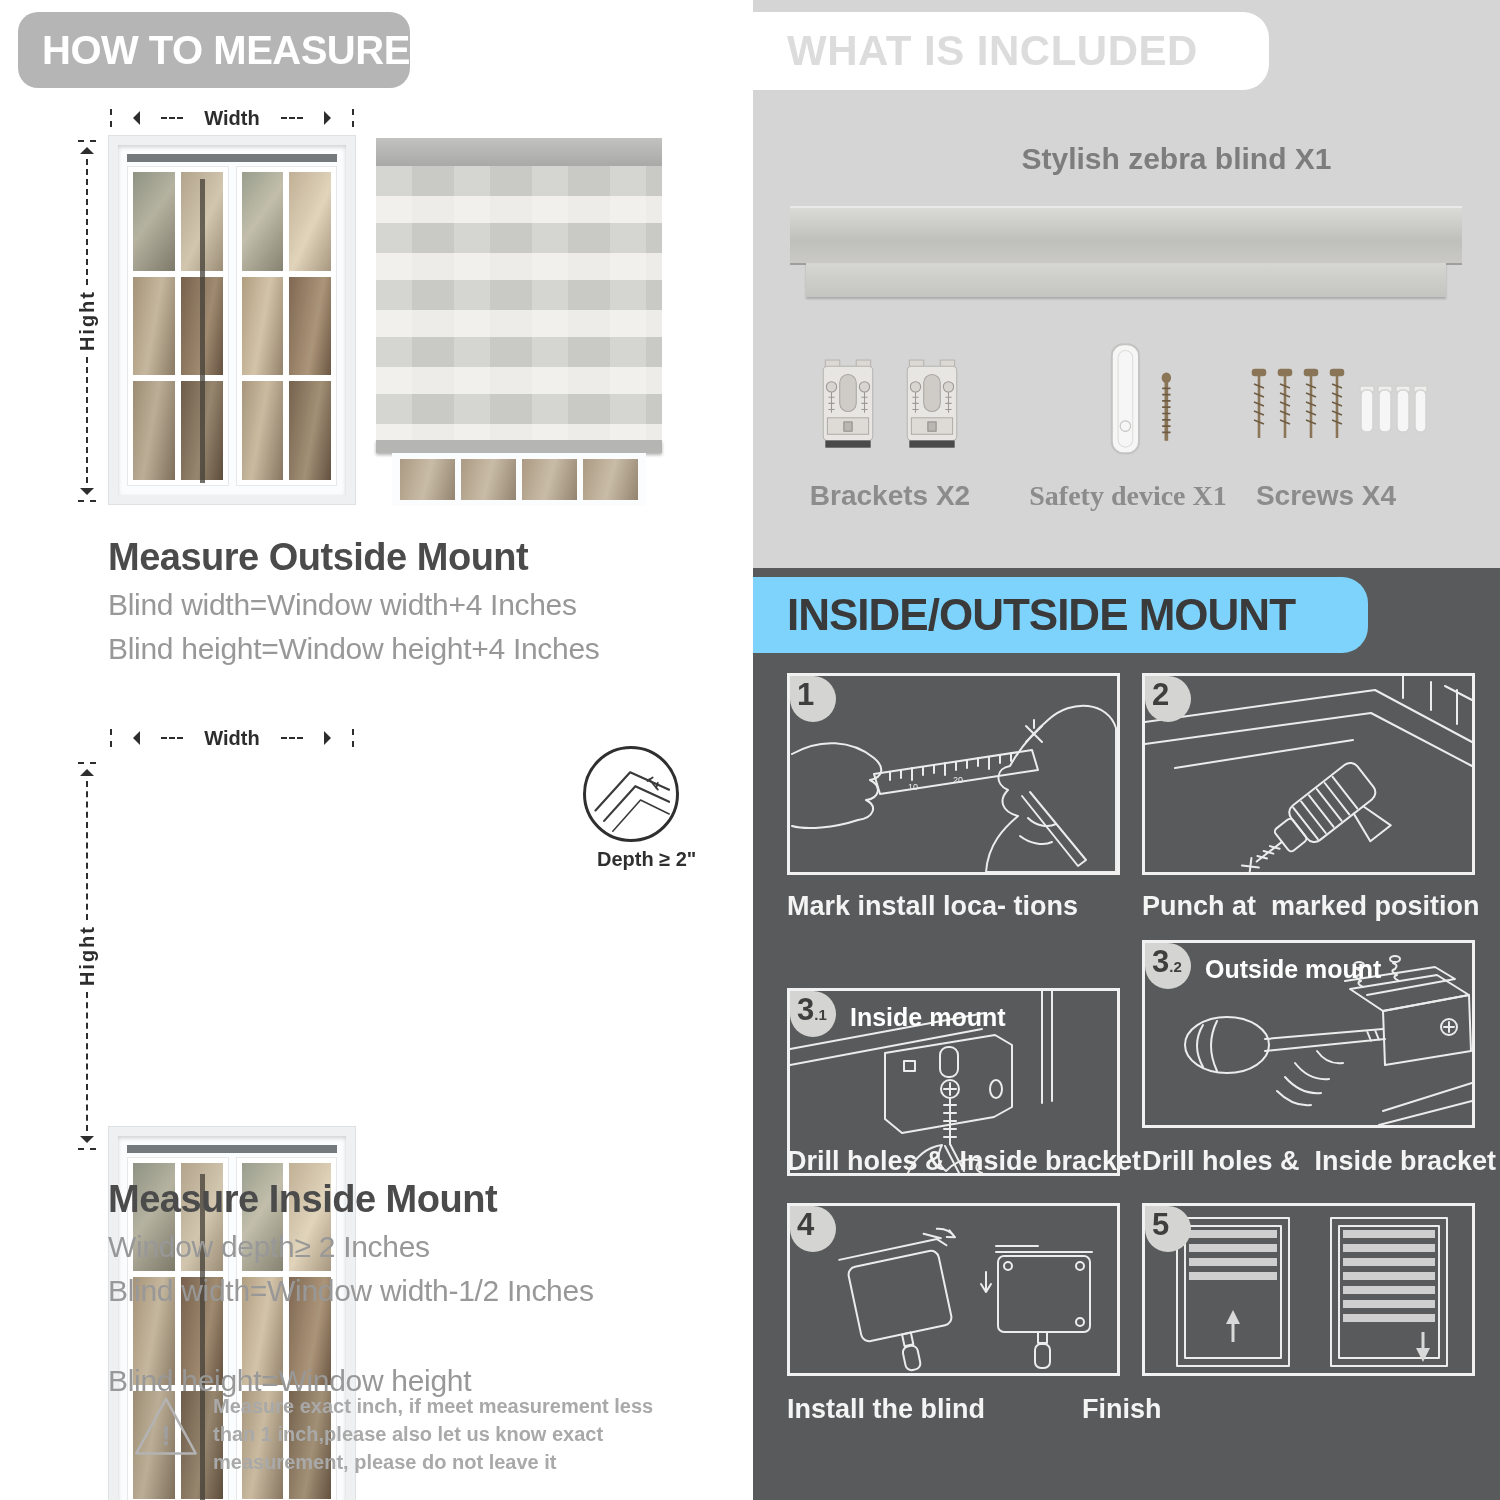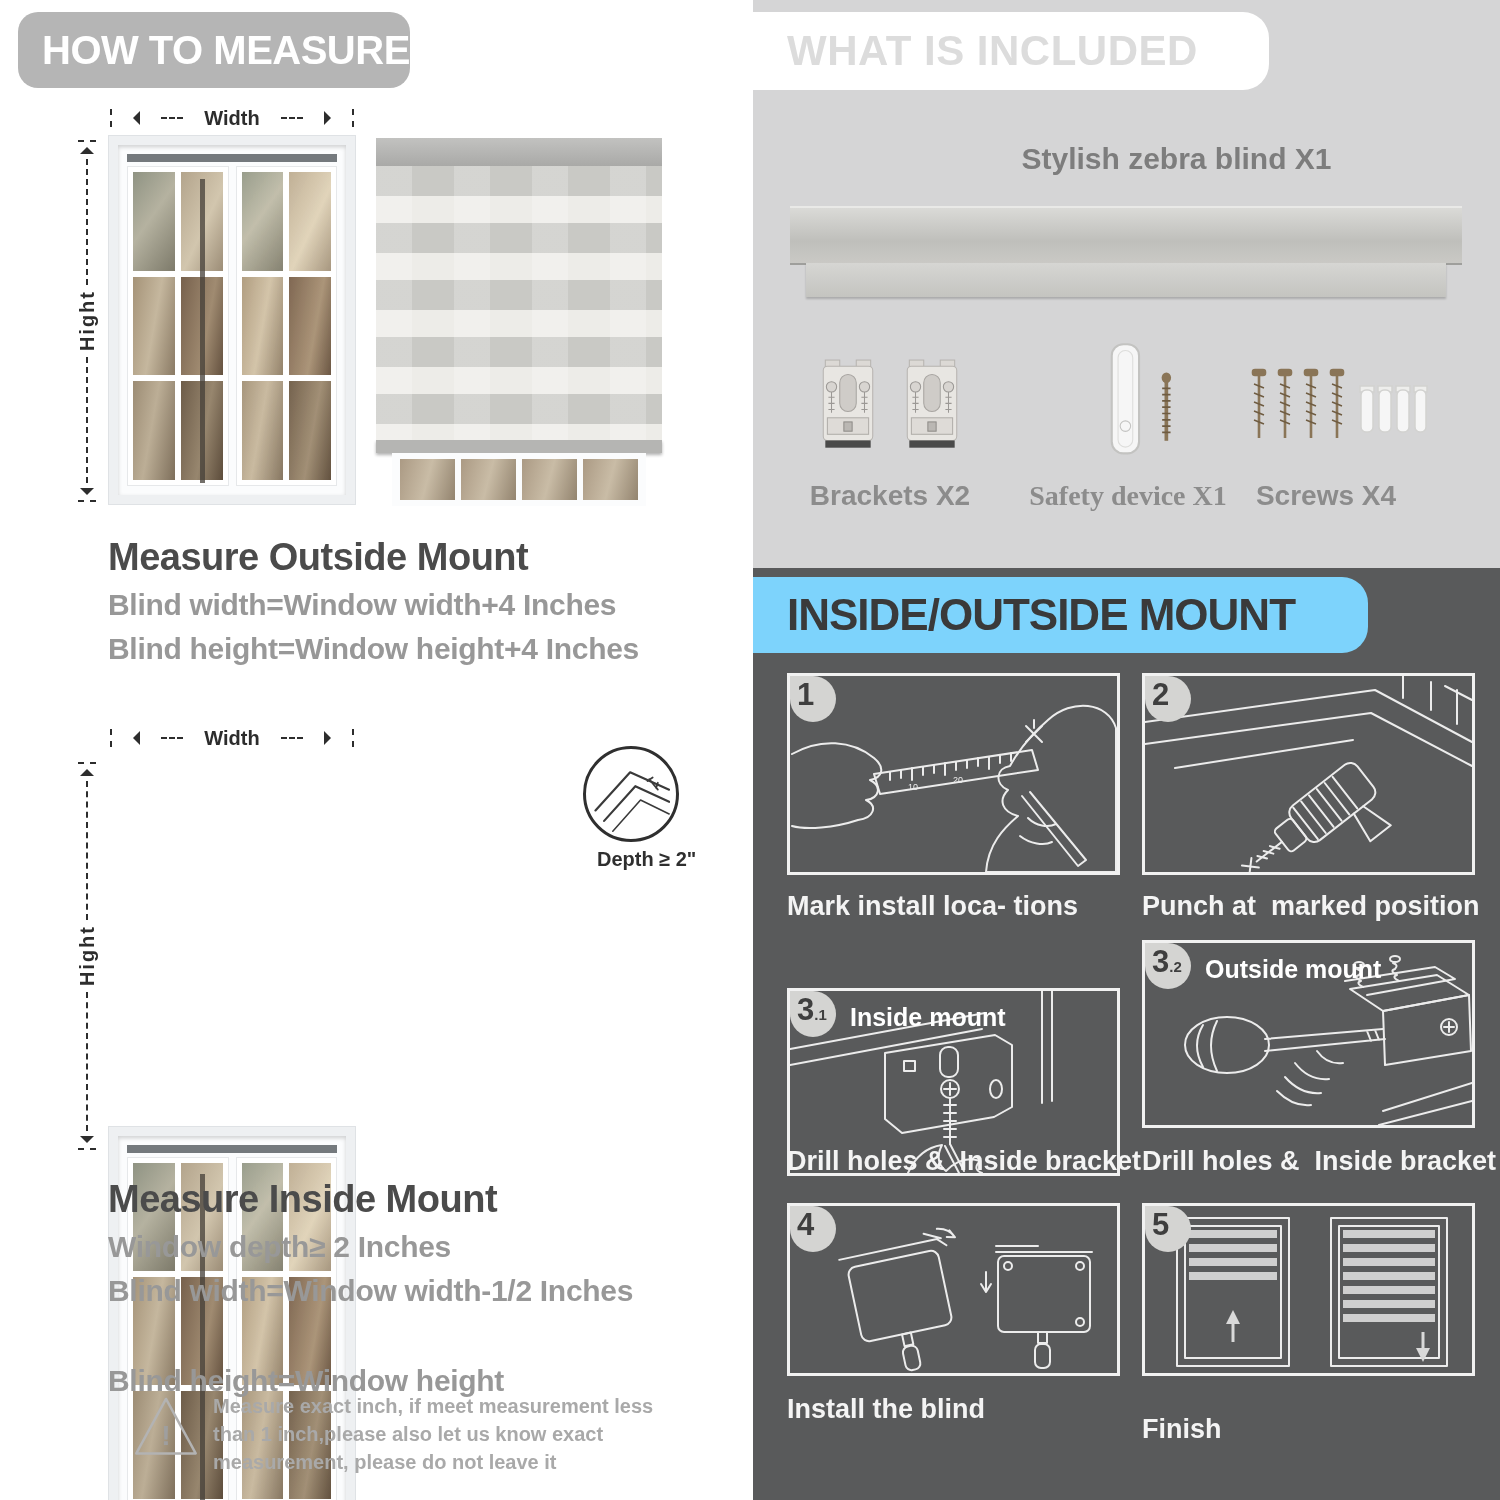--- a/index.html
+++ b/index.html
@@ -3,21 +3,21 @@
 <meta charset="utf-8">
 <style>
   html,body{margin:0;padding:0;width:1500px;height:1500px;background:#fff;
     font-family:"Liberation Sans",sans-serif;overflow:hidden;position:relative;}
   .abs{position:absolute;box-sizing:border-box;}
 
   
   .pill-header{background:#b5b5b5;border-radius:20px;color:#fff;font-weight:bold;
     font-size:40px;line-height:76px;padding-left:24px;letter-spacing:-.5px;}
   .h2{font-size:38px;font-weight:bold;color:#4b4b4b;letter-spacing:-.5px;}
-  .pg{font-size:30px;font-weight:bold;color:#989898;letter-spacing:-.3px;}
+  .pg{font-size:30px;font-weight:normal;color:#989898;letter-spacing:-.3px;}
   .warn-text{font-size:20px;font-weight:bold;color:#a9a9a9;line-height:1.4;}
 
   
   .win{background:#eef0f2;padding:10px;box-shadow:inset 0 0 0 1px #dfe2e5;}
   .casing{background:#fbfcfd;height:100%;padding:9px;box-sizing:border-box;
     display:flex;flex-direction:column;box-shadow:inset 0 2px 4px rgba(0,0,0,.18);}
   .lintel{height:8px;background:#74797d;margin-bottom:4px;flex:none;}
   .sashes{flex:1;display:flex;gap:7px;min-height:0;}
   .sash{flex:1;display:grid;grid-template-columns:1fr 1fr;grid-template-rows:1fr 1fr 1fr;
     gap:6px;background:#fff;padding:5px;border:1px solid #e6e8ea;}
@@ -434,13 +434,13 @@
       <rect x="198" y="52" width="92" height="8"></rect>
         <rect x="198" y="66" width="92" height="8"></rect>
       <rect x="198" y="80" width="92" height="8"></rect>
         <rect x="198" y="94" width="92" height="8"></rect>
       <rect x="198" y="108" width="92" height="8"></rect>
     </g>
     <path d="M278,126 v18" stroke="#d9d9d9" stroke-width="3" fill="none"></path>
     <polygon points="271,142 285,142 278,156" fill="#d9d9d9"></polygon>
   </svg>
 </div>
-<div class="abs caption" style="left:1142px;top:1394px;margin-top:20px;">Finish</div>
+<div class="abs caption" style="left:1082px;top:1394px;">Finish</div>
 
 </body></html>

